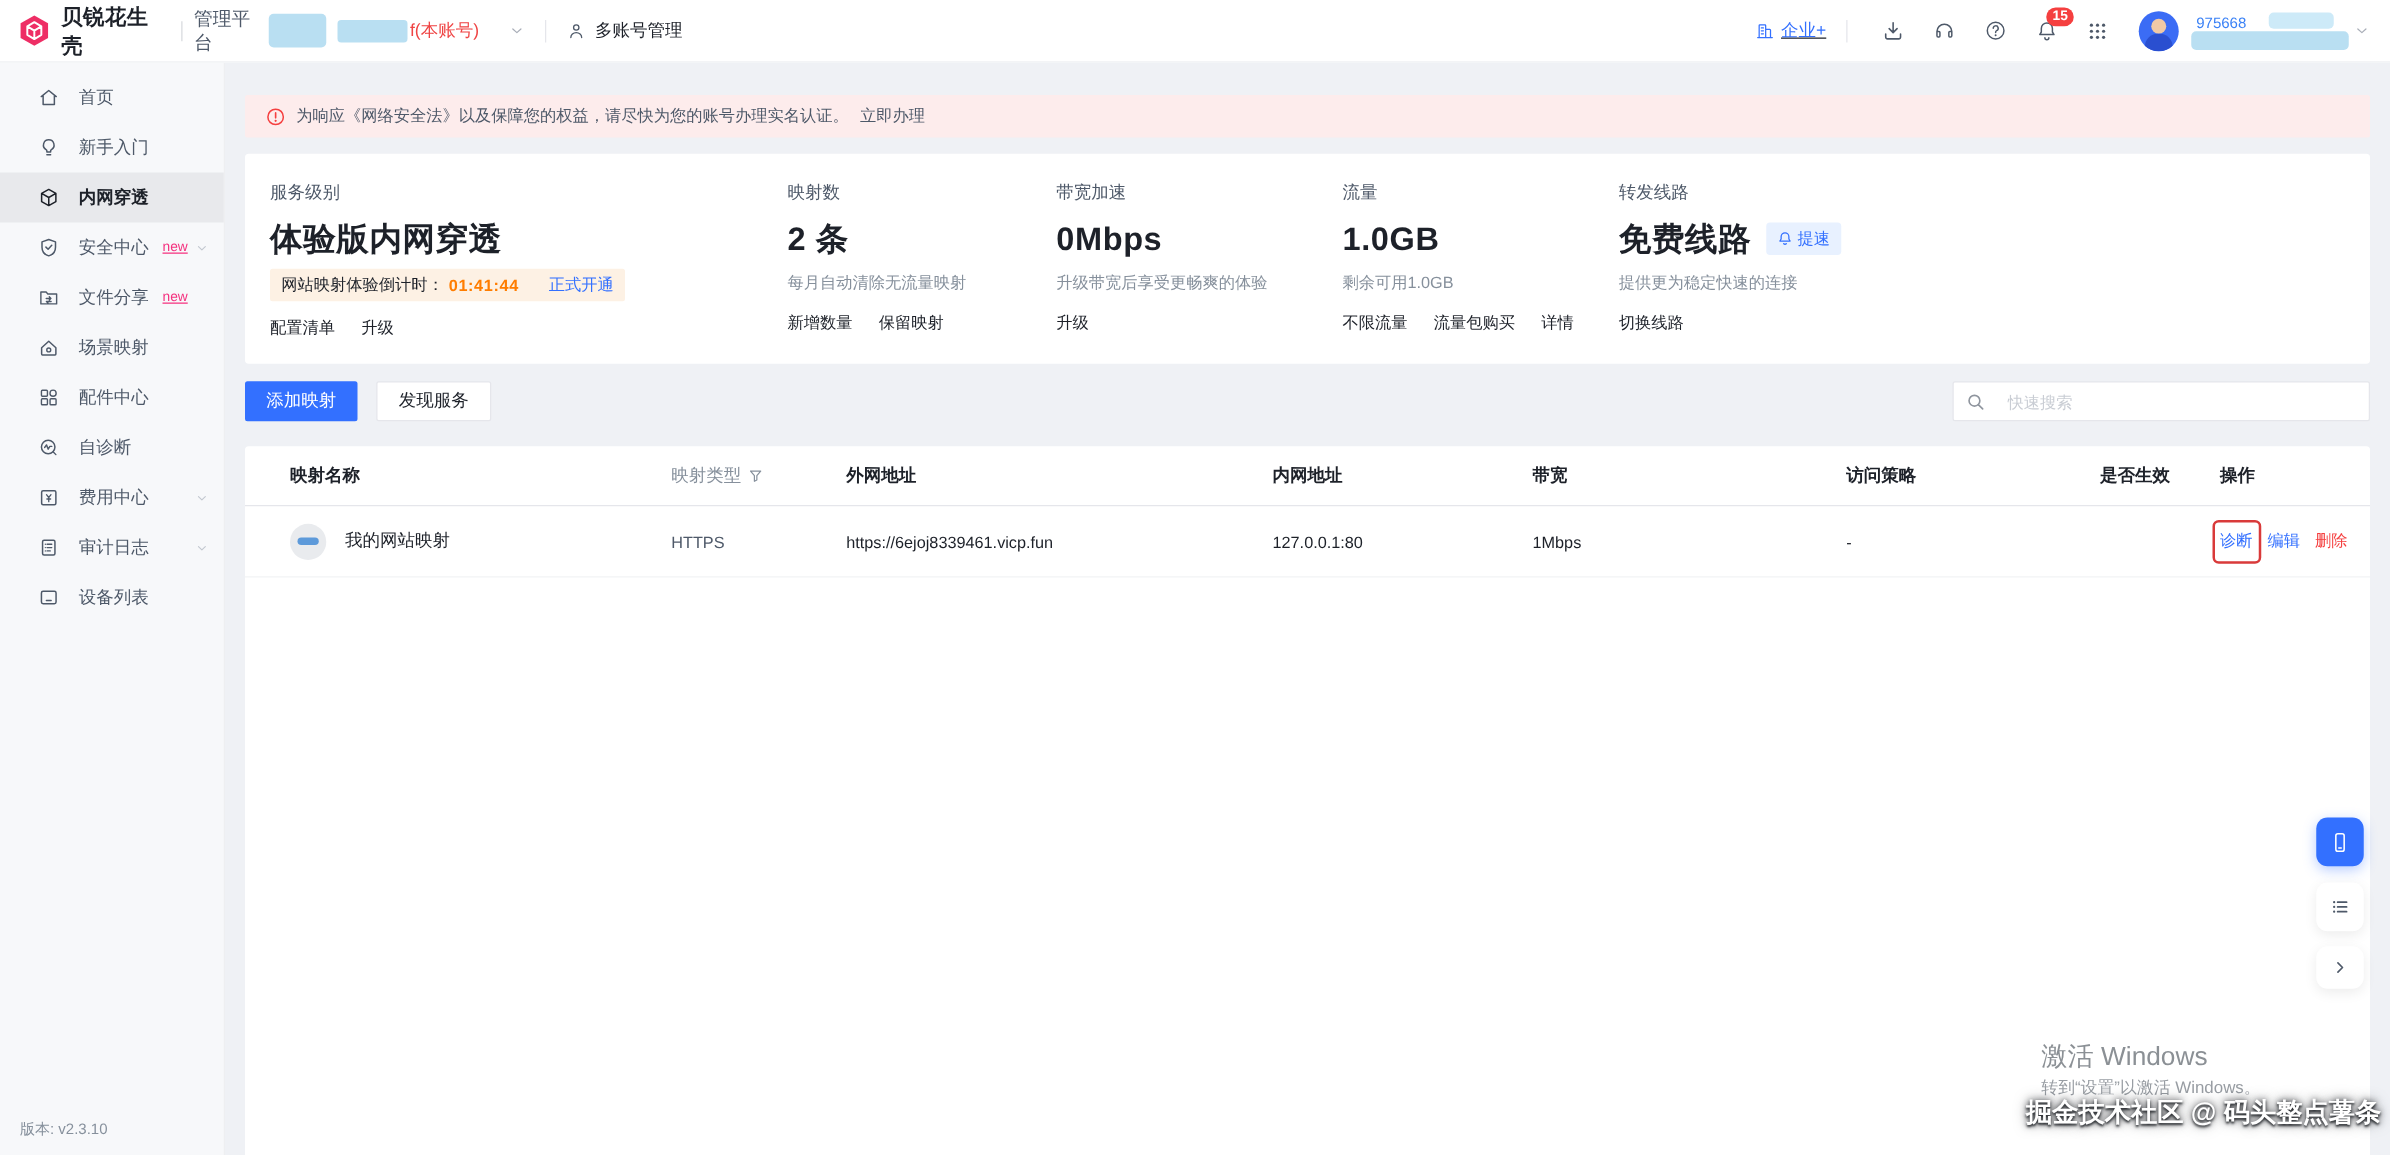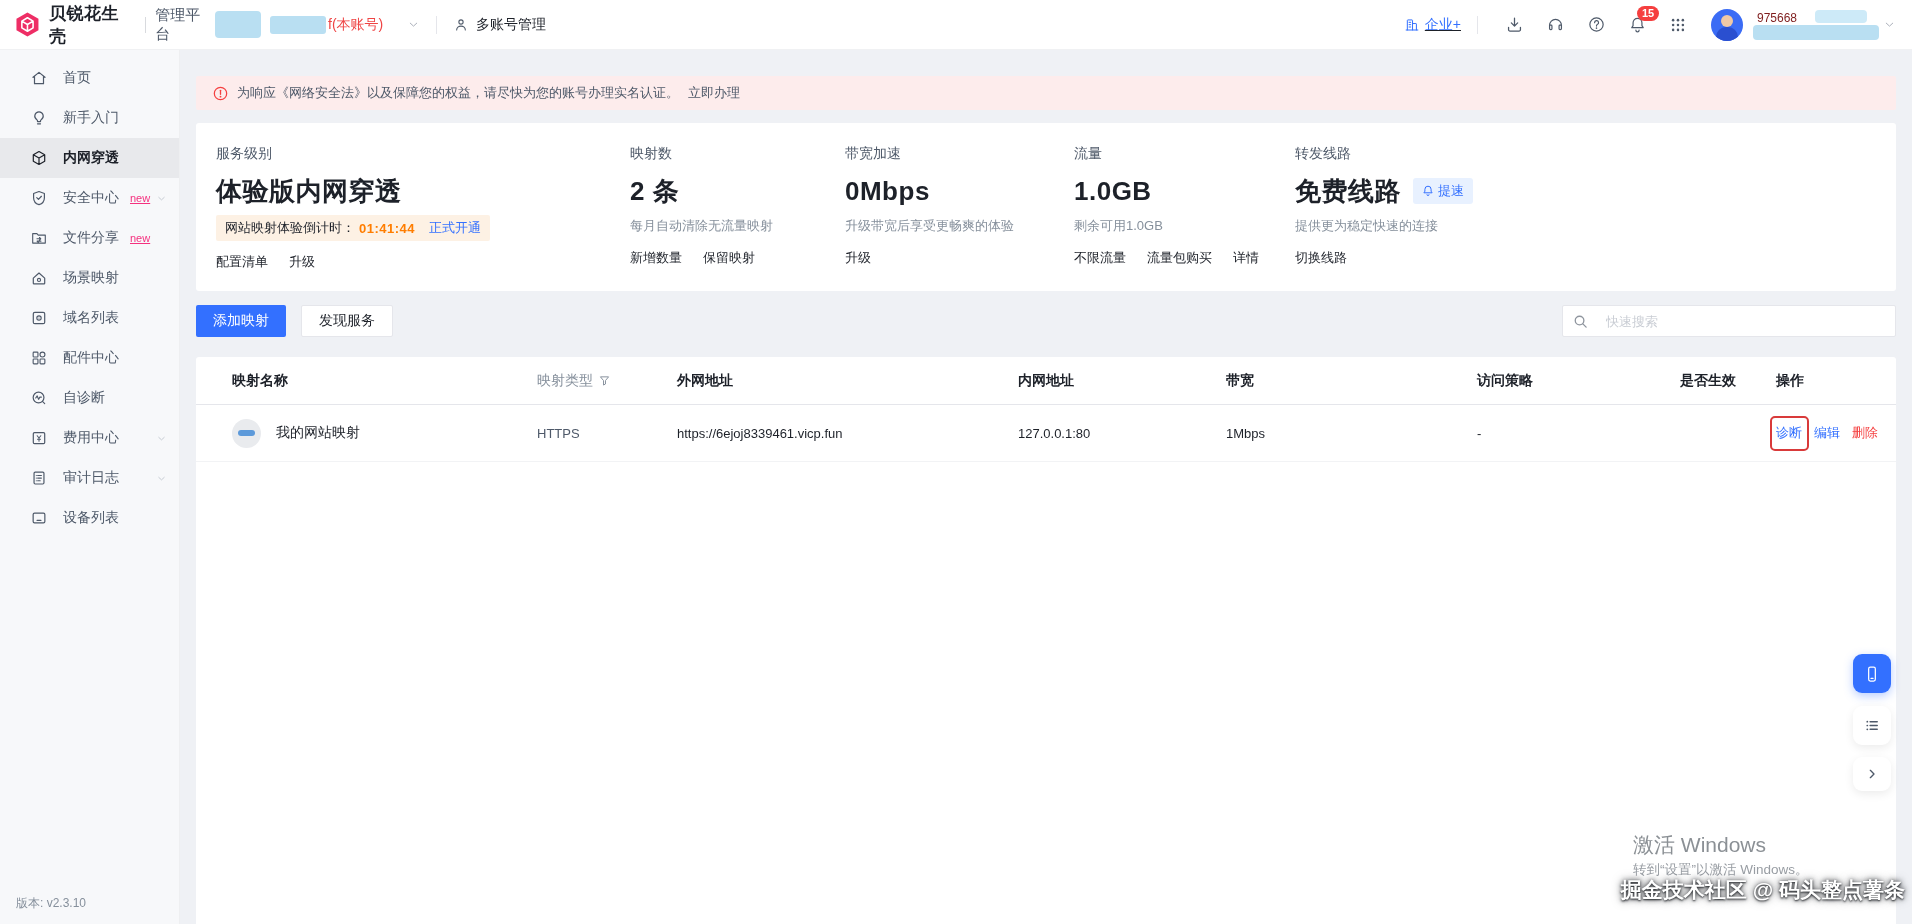--- a/index.html
+++ b/index.html
@@ -22,21 +22,21 @@
   .tb-divider { width:1px; height:18px; background:#e5e6eb; margin:0 16px; flex:0 0 auto; }
   .multi-account { display:flex; align-items:center; gap:7px; font-size:14px; color:#1d2129; cursor:pointer; }
   .tb-right { margin-left:auto; display:flex; align-items:center; padding-right:10px;text-decoration:underline; }
   .enterprise { display:flex; align-items:center; gap:5px; color:#3370ff; font-size:14px; cursor:pointer; }
   .tb-icon { color:#4e5969; cursor:pointer; margin:0 11px; position:relative; }
   .bell-badge { position:absolute; top:-9px; left:9px; background:#f53f3f; color:#fff; font-size:11px; line-height:15px; padding:0 5px; border-radius:8px; font-weight:700; }
   .avatar { width:32px; height:32px; border-radius:50%; background:#3b6cf5; overflow:hidden; position:relative; margin:0 10px 0 13px; flex:0 0 auto; cursor:pointer; }
   .avatar .head { position:absolute; left:10px; top:6px; width:12px; height:12px; border-radius:50%; background:#f0c9a6; }
   .avatar .body { position:absolute; left:5px; top:18px; width:22px; height:14px; border-radius:10px 10px 0 0; background:#2a4fd0; }
   .user-censor { position:relative; width:130px; height:36px; }
-  .user-name { position:absolute; left:4px; top:4px; font-size:12px; color:#7f1d1d; }
+  .user-name { position:absolute; left:4px; top:4px; font-size:12px; color:#3b82f6; }
   .user-blob1 { position:absolute; left:0; top:18px; width:126px; height:15px; background:#b9dff2; border-radius:4px; }
   .user-blob2 { position:absolute; left:62px; top:3px; width:52px; height:13px; background:#cdeaf8; border-radius:4px; }
 
   
   .sidebar { position:absolute; top:50px; left:0; width:180px; bottom:0; background:#f7f8fa; border-right:1px solid #eeeff1; padding-top:8px; z-index:10; }
   .side-item { position:relative; height:40px; display:flex; align-items:center; padding-left:30px; gap:15px; font-size:14px; color:#4e5969; cursor:pointer; }
   .side-item .s-icon { color:#4e5969; flex:0 0 auto; }
   .side-item.active { background:#e8e9ec; color:#1d2129; font-weight:700; }
   .side-item.active .s-icon { color:#1d2129; }
   .side-badge { font-size:11px; color:#f5317f; text-decoration:underline; margin-left:-4px; }
@@ -55,21 +55,21 @@
   .ov-col.c1 { width:414px; } .ov-col.c2 { width:215px; } .ov-col.c3 { width:229px; } .ov-col.c4 { width:221px; } .ov-col.c5 { flex:1; }
   .ov-label { font-size:14px; color:#4e5969; }
   .ov-value-row { display:flex; align-items:center; margin-top:11px; height:34px; }
   .ov-value { font-size:26px; font-weight:700; color:#1d2129; letter-spacing:.5px; }
   .ov-desc { margin-top:9px; font-size:13px; color:#86909c; height:20px; }
   .ov-links { margin-top:12px; display:flex; gap:21px; font-size:13px; color:#1d2129; }
   .ov-links span { cursor:pointer; }
   .countdown { margin-top:7px; display:inline-flex; align-items:center; background:#fdf1e4; border-radius:2px; padding:4px 9px; font-size:13px; }
   .cd-label { color:#1d2129; }
   .cd-time { color:#ff7d00; font-weight:700; margin-left:4px; letter-spacing:.5px; }
-  .cd-action { color:#3370ff; margin-left:14px; cursor:pointer; }
+  .cd-action { color:#3370ff; margin-left:24px; cursor:pointer; }
   .speed-badge { display:inline-flex; align-items:center; gap:4px; background:#e8f1ff; color:#3370ff; font-size:13px; border-radius:3px; padding:4px 9px; margin-left:12px; cursor:pointer; }
 
   .toolbar { margin-top:14px; display:flex; align-items:center; flex:0 0 auto; }
   .btn { height:32px; font-size:14px; border-radius:2px; display:inline-flex; align-items:center; padding:0 17px; cursor:pointer; border:none; font-family:inherit; }
   .btn-primary { background:#3370ff; color:#fff; }
   .btn-default { background:#fff; color:#1d2129; border:1px solid #e5e6eb; margin-left:15px; }
   .search-box { margin-left:auto; width:334px; height:32px; background:#fff; border:1px solid #e5e6eb; border-radius:2px; display:flex; align-items:center; padding:0 10px; gap:18px; }
   .search-box input { border:none; outline:none; flex:1; font-size:13px; color:#1d2129; font-family:inherit; background:transparent; }
   .search-box input::placeholder { color:#c9cdd4; }
   .search-icon { color:#8f959e; flex:0 0 auto; }
@@ -248,28 +248,20 @@
     </div>
     <div class="side-item">
       <svg class="s-icon" width="18" height="18" viewBox="0 0 24 24">
           <path d="M4.4 12.2 L12 5.4 L19.6 12.2 V19 a.9.9 0 0 1 -.9.9 H5.3 a.9.9 0 0 1 -.9-.9 Z" fill="none" stroke="currentColor" stroke-width="1.6" stroke-linejoin="round"></path>
           <circle cx="12" cy="14.6" r="2.1" fill="none" stroke="currentColor" stroke-width="1.5"></circle>
         </svg>
       <span>场景映射</span>
     </div>
     <div class="side-item">
       <svg class="s-icon" width="18" height="18" viewBox="0 0 24 24">
-          <rect x="4.4" y="4.4" width="15.2" height="15.2" rx="2" fill="none" stroke="currentColor" stroke-width="1.6"></rect>
-          <circle cx="12" cy="12" r="2.9" fill="none" stroke="currentColor" stroke-width="1.5"></circle>
-          <circle cx="12" cy="12" r="0.8" fill="currentColor"></circle>
-        </svg>
-      <span>域名列表</span>
-    </div>
-    <div class="side-item">
-      <svg class="s-icon" width="18" height="18" viewBox="0 0 24 24">
           <rect x="4.2" y="4.2" width="6.4" height="6.4" rx="1" fill="none" stroke="currentColor" stroke-width="1.5"></rect>
           <rect x="4.2" y="13.4" width="6.4" height="6.4" rx="1" fill="none" stroke="currentColor" stroke-width="1.5"></rect>
           <rect x="13.4" y="13.4" width="6.4" height="6.4" rx="1" fill="none" stroke="currentColor" stroke-width="1.5"></rect>
           <circle cx="16.6" cy="7.4" r="3.3" fill="none" stroke="currentColor" stroke-width="1.5"></circle>
         </svg>
       <span>配件中心</span>
     </div>
     <div class="side-item">
       <svg class="s-icon" width="18" height="18" viewBox="0 0 24 24">
           <circle cx="11.4" cy="11.4" r="7.2" fill="none" stroke="currentColor" stroke-width="1.6"></circle>

